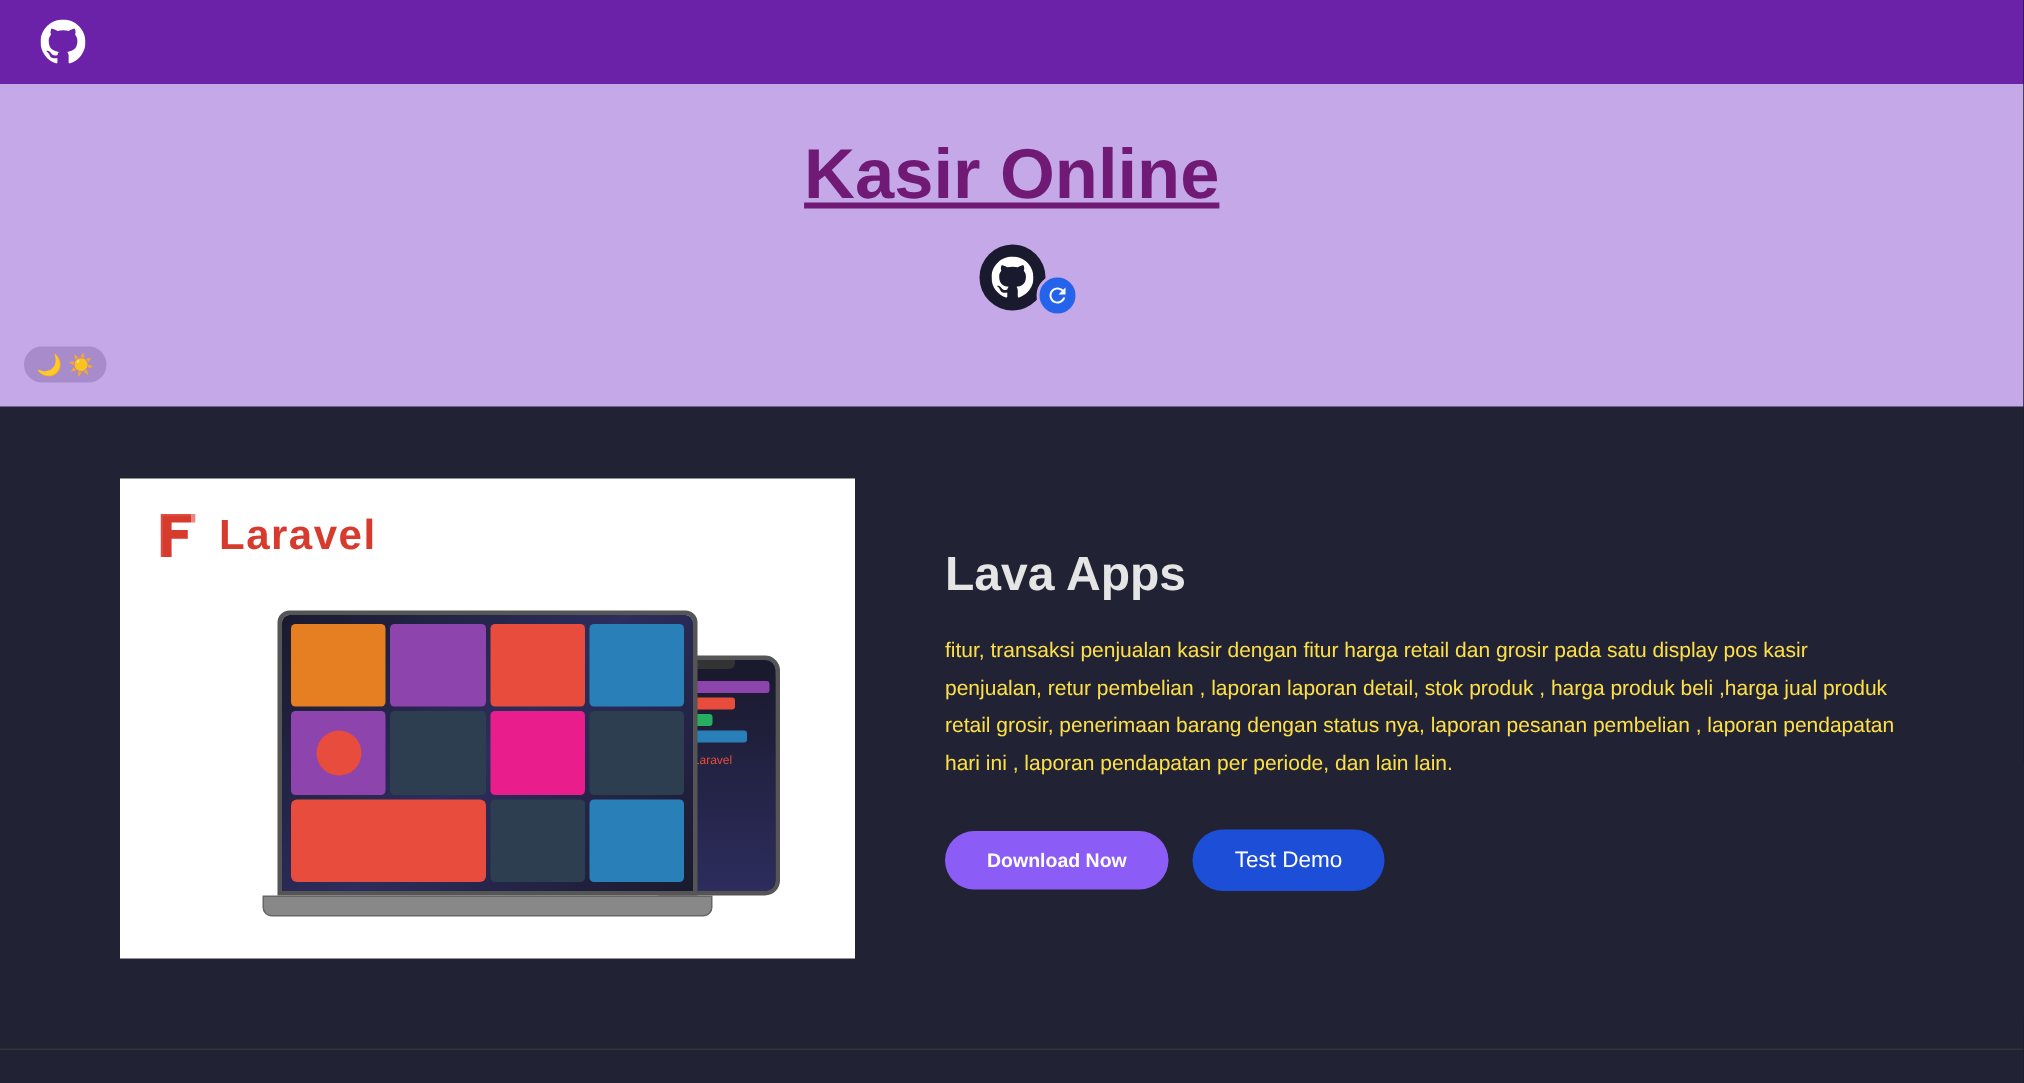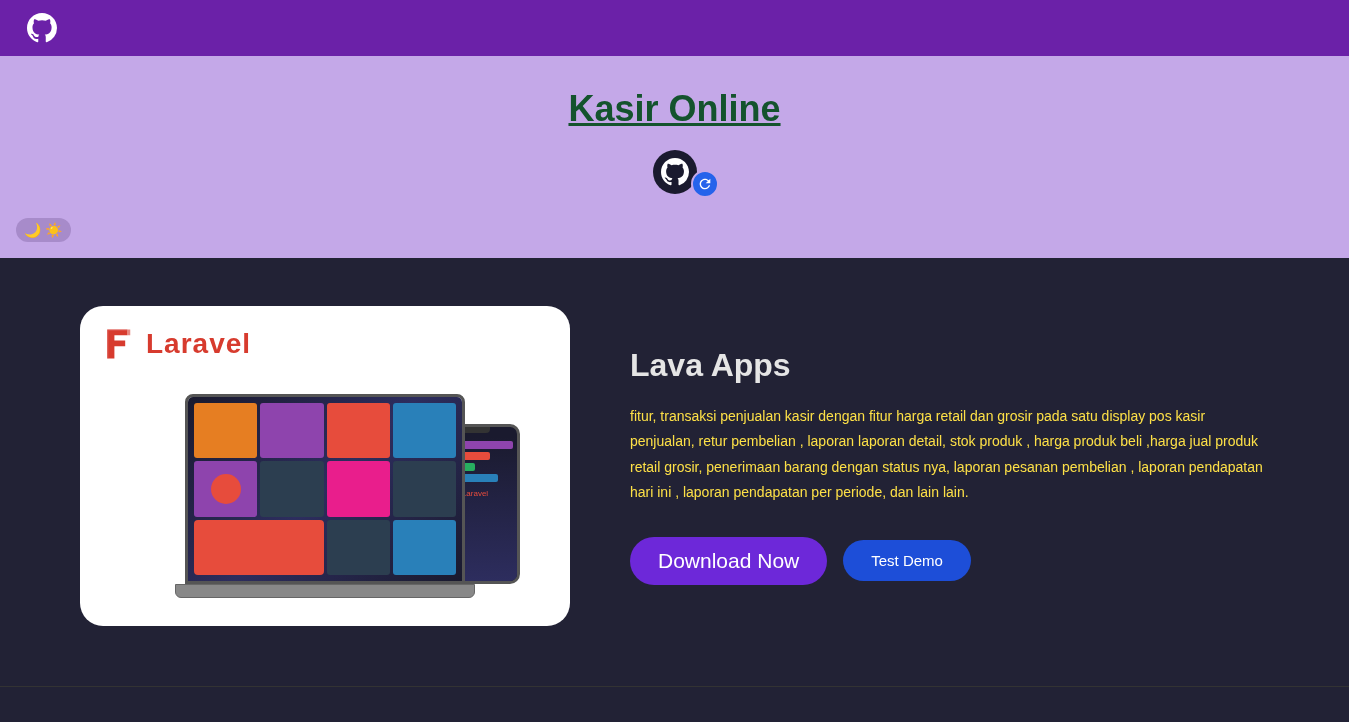--- a/index.html
+++ b/index.html
@@ -38,23 +38,23 @@
     }
 
     
     .hero {
       background: #c4a8e8;
       text-align: center;
       padding: 32px 20px 40px;
       position: relative;
     }
     .hero-title {
-      font-size: 36px;
+      font-size: 47px;
       font-weight: bold;
-      color: #14532d;
+      color: #701a75;
       text-decoration: underline;
       margin-bottom: 20px;
     }
     .hero-icons {
       display: flex;
       justify-content: center;
       align-items: center;
       gap: -8px;
       margin-bottom: 12px;
       position: relative;
@@ -116,21 +116,21 @@
       padding: 48px 80px 60px;
       display: flex;
       gap: 60px;
       align-items: center;
       min-height: 380px;
     }
 
     
     .product-card {
       background: white;
-      border-radius: 23px;
+      border-radius: 0;
       overflow: hidden;
       flex-shrink: 0;
       width: 490px;
       min-height: 320px;
       padding: 20px;
       position: relative;
     }
     .laravel-header {
       display: flex;
       align-items: center;
@@ -263,28 +263,28 @@
       line-height: 1.8;
       color: #fde047;
       margin-bottom: 32px;
     }
     .btn-group {
       display: flex;
       gap: 16px;
       align-items: center;
     }
     .btn-download {
-      background: #6d28d9;
+      background: #8b5cf6;
       color: white;
       border: none;
       padding: 12px 28px;
       border-radius: 24px;
-      font-size: 21px;
+      font-size: 13px;
       cursor: pointer;
-      font-weight: 400;
+      font-weight: 700;
     }
     .btn-demo {
       background: #1d4ed8;
       color: white;
       border: none;
       padding: 12px 28px;
       border-radius: 24px;
       font-size: 15px;
       cursor: pointer;
       font-weight: 500;

